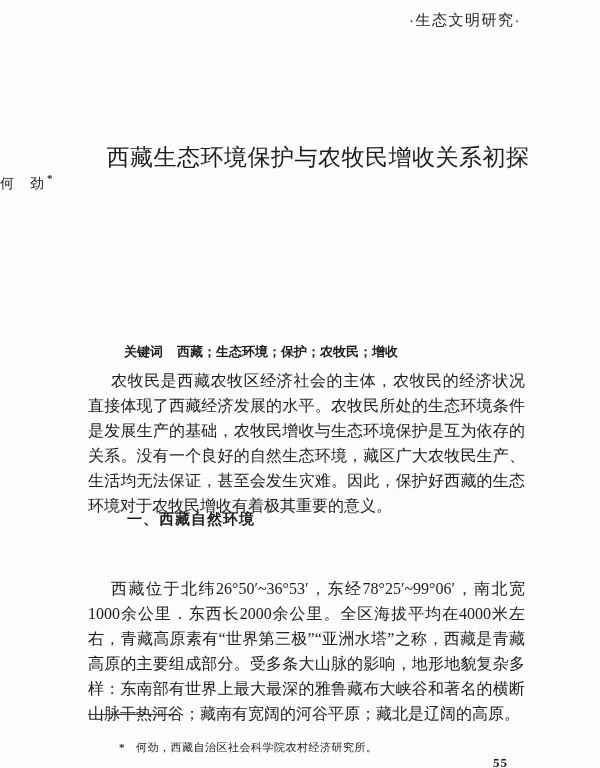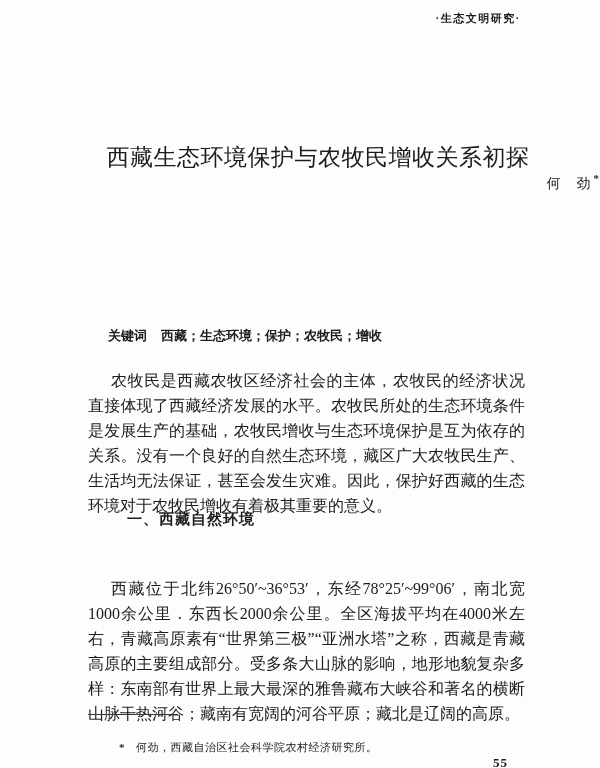--- a/index.html
+++ b/index.html
@@ -8,47 +8,47 @@
     width:600px; height:768px;
     background:#fdfdfd;
     color:#1c1c1c;
     font-family:"Liberation Serif","DejaVu Serif",serif;
     overflow:hidden;
     margin:0 auto;
   }
   .header-label {
     position:absolute; top:11px; right:79px;
     font-family:"Liberation Sans","DejaVu Sans",sans-serif;
-    font-weight:bold; font-size:11px; letter-spacing:1.5px;
+    font-weight:normal; font-size:15px; letter-spacing:1.5px;
   }
   .title {
     position:absolute; top:124px; left:0; width:100%; margin:18px;
     text-align:center;
     font-family:"Liberation Sans","DejaVu Sans",sans-serif;
     font-weight:400; font-size:23px; letter-spacing:0.5px;
   }
   .author {
     position:absolute; top:172px; left:0; width:100%;
-    text-align:right; font-size:14px; letter-spacing:1px;
+    text-align:left; font-size:14px; letter-spacing:1px;
   }
   .note-marker {
     display:inline-block; font-size:11px; font-weight:bold;
     vertical-align:6px; margin-left:2px;
   }
   .abstract {
     position:absolute; top:231px; left:86px; width:432px; margin:0;
     font-size:13px; line-height:23.4px;
     text-align:justify; text-indent:10px;
   }
   .b-label {
     font-family:"Liberation Sans","DejaVu Sans",sans-serif;
     font-weight:bold; margin-right:12px;
   }
   .keywords {
-    position:absolute; top:324px; left:86px; width:432px; margin:0;
+    position:absolute; top:324px; left:86px; width:432px; margin:16px;
     font-family:"Liberation Sans","DejaVu Sans",sans-serif;
     font-weight:bold; font-size:13px; line-height:23.4px;
     text-indent:22px;
   }
   .keywords .b-label { margin-right:14px; }
   .para {
     position:absolute; left:76px; width:437px; margin:12px;
     font-size:16px; line-height:25px;
     text-align:justify; text-indent:23px;
   }

